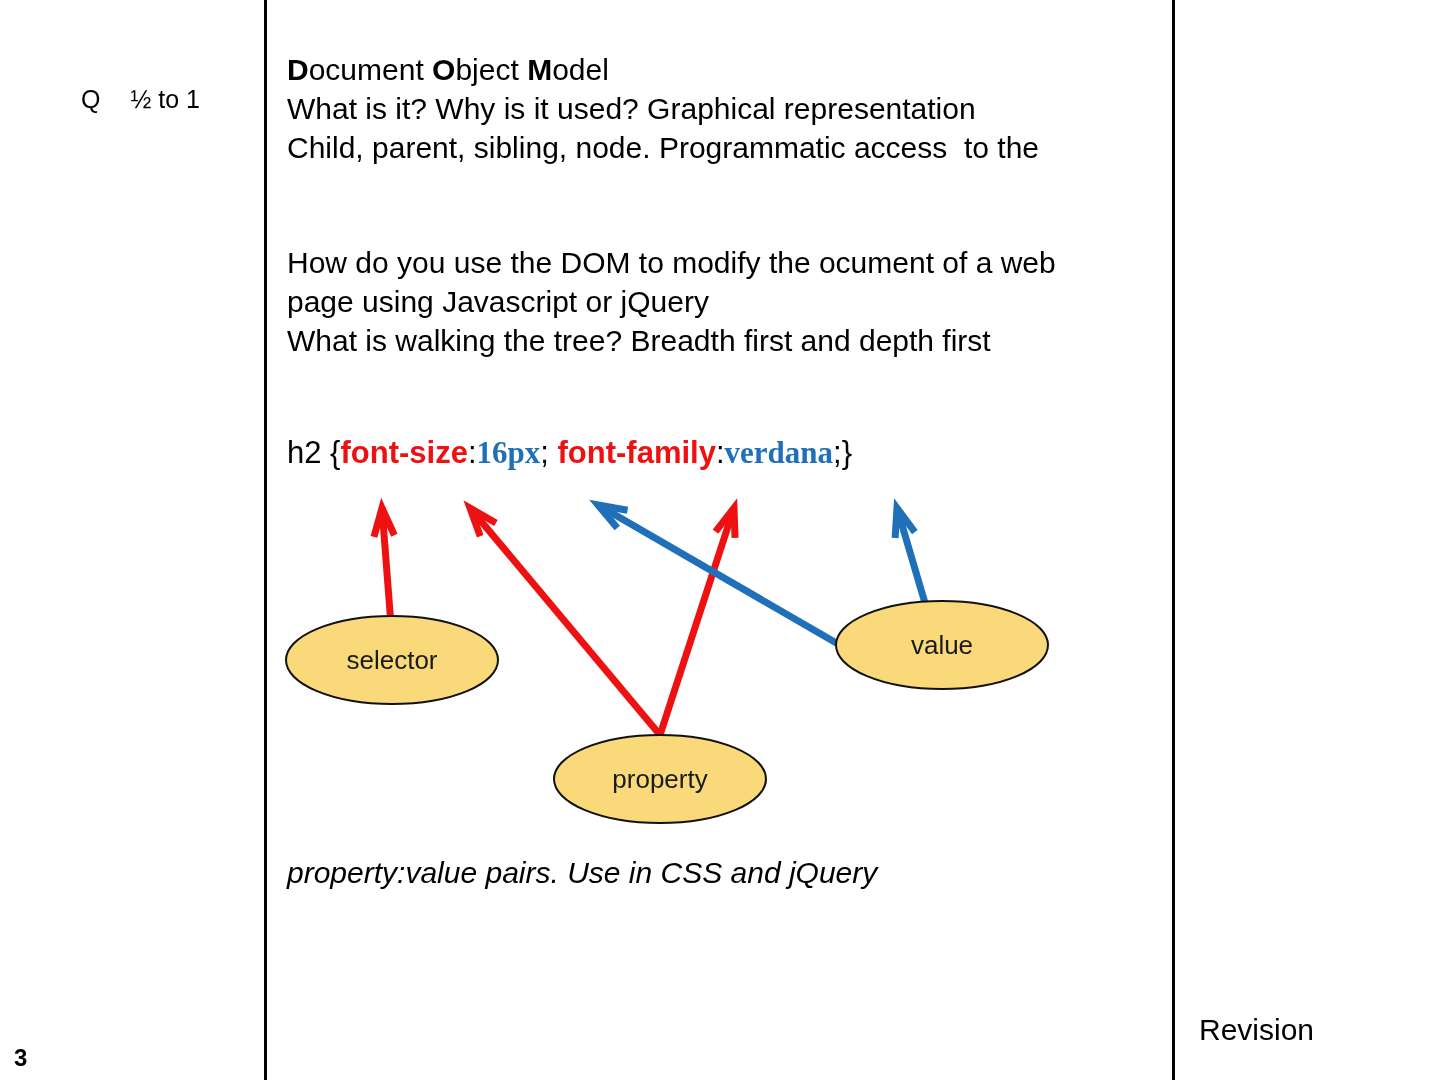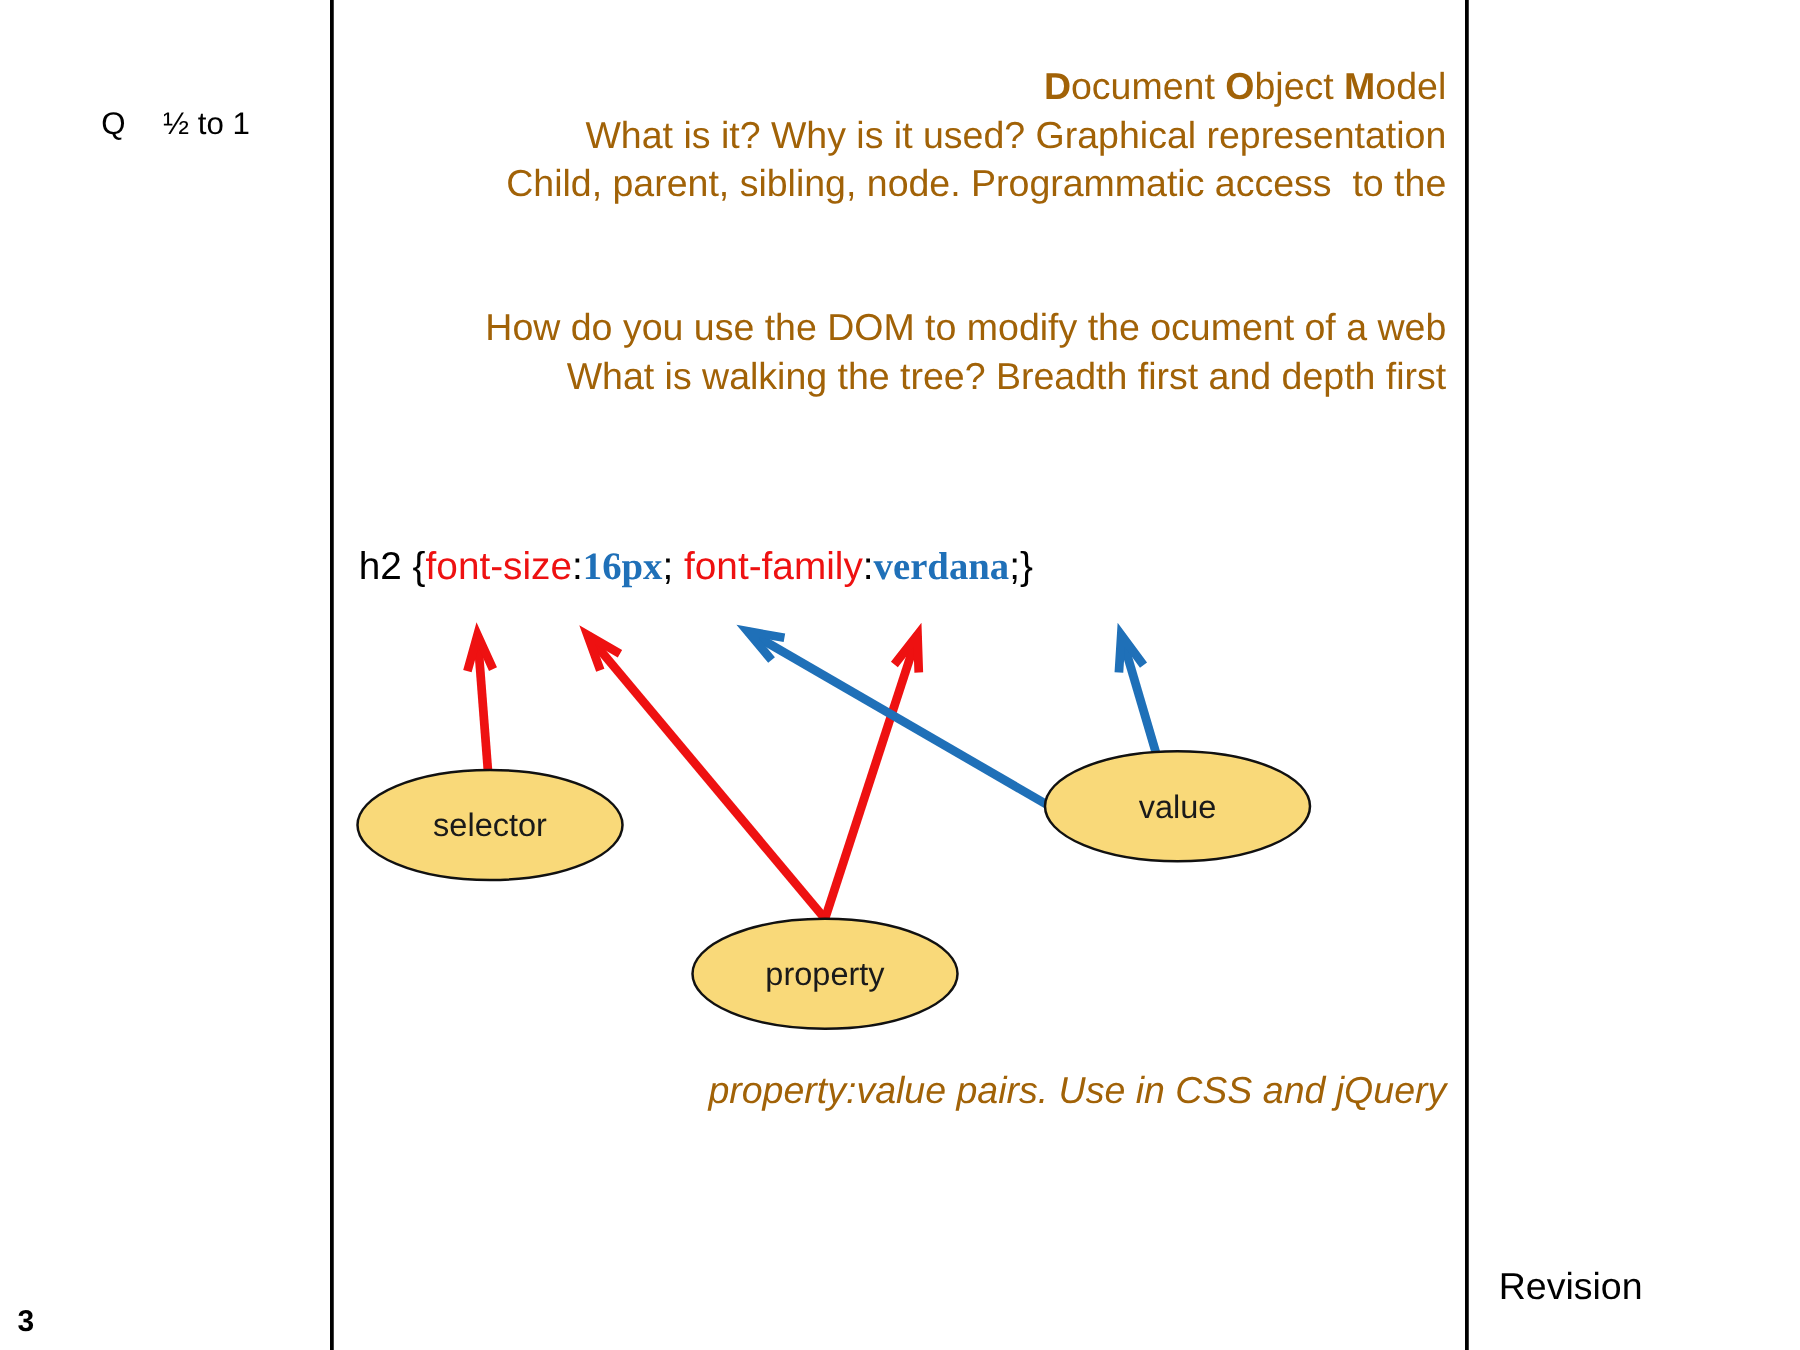--- a/index.html
+++ b/index.html
@@ -43,40 +43,39 @@
   }
   .margin-note .q-mark { margin-right: 30px; }
 
   
   .body-block {
     position: absolute;
     left: 287px;
     width: 870px;
     font-size: 30px;
     line-height: 39px;
-    color: #a16207;
-    text-align: right;
+    color: #000000;
   }
   #para-dom   { top: 50px; }
   #para-howto { top: 243px; }
   #para-pairs { top: 853px; font-size: 30px; font-style: italic; }
 
   .body-block .line { display: block; white-space: pre-wrap; }
   .cap { font-weight: bold; }
 
   
   #code-line {
     position: absolute;
     left: 287px;
     top: 433px;
     font-size: 31px;
     line-height: 39px;
     white-space: pre;
   }
-  #code-line .tok-prop { font-weight: normal; }
+  #code-line .tok-prop { font-weight: bold; }
   #code-line .tok-val  { font-weight: bold; font-family: Liberation Serif, serif; }
 
   
   #diagram {
     position: absolute;
     left: 264px;
     top: 480px;
     width: 850px;
     height: 360px;
   }
@@ -121,20 +120,21 @@
   </div>
 
   <div class="body-block" id="para-dom">
     <span class="line"><span class="cap">D</span><span>ocument </span><span class="cap">O</span><span>bject </span><span class="cap">M</span><span>odel</span></span>
     <span class="line">What is it? Why is it used? Graphical representation</span>
     <span class="line">Child, parent, sibling, node. Programmatic access  to the</span>
   </div>
 
   <div class="body-block" id="para-howto">
     <span class="line">How do you use the DOM to modify the ocument of a web</span>
+    <span class="line">page using Javascript or jQuery</span>
     <span class="line">What is walking the tree? Breadth first and depth first</span>
   </div>
 
   <div id="code-line" style="color: rgb(0, 0, 0);"><span>h2 {</span><span class="tok-prop" style="color: rgb(238, 17, 17);">font-size</span><span>:</span><span class="tok-val" style="color: rgb(31, 112, 184);">16px</span><span>; </span><span class="tok-prop" style="color: rgb(238, 17, 17);">font-family</span><span>:</span><span class="tok-val" style="color: rgb(31, 112, 184);">verdana</span><span>;}</span></div>
 
   <div id="diagram">
     <svg width="910" height="360" viewBox="0 0 910 360" xmlns="http://www.w3.org/2000/svg">
       <g id="arrow-layer">
           <g>
             <line x1="127" y1="145" x2="118" y2="28" stroke="#ee1111" stroke-width="7" stroke-linecap="butt"></line>

